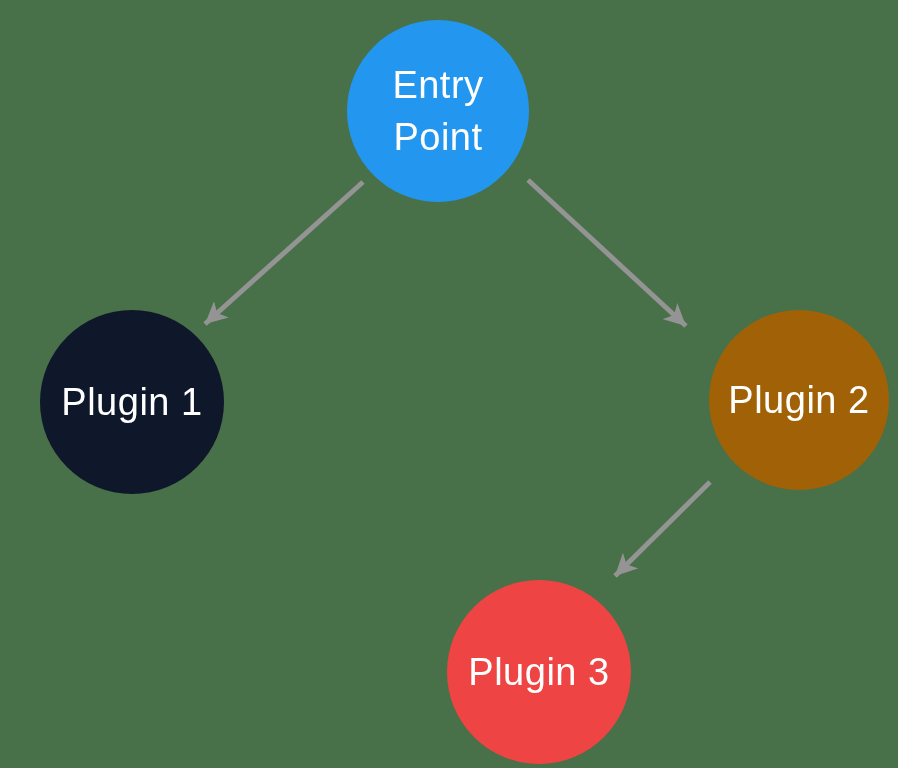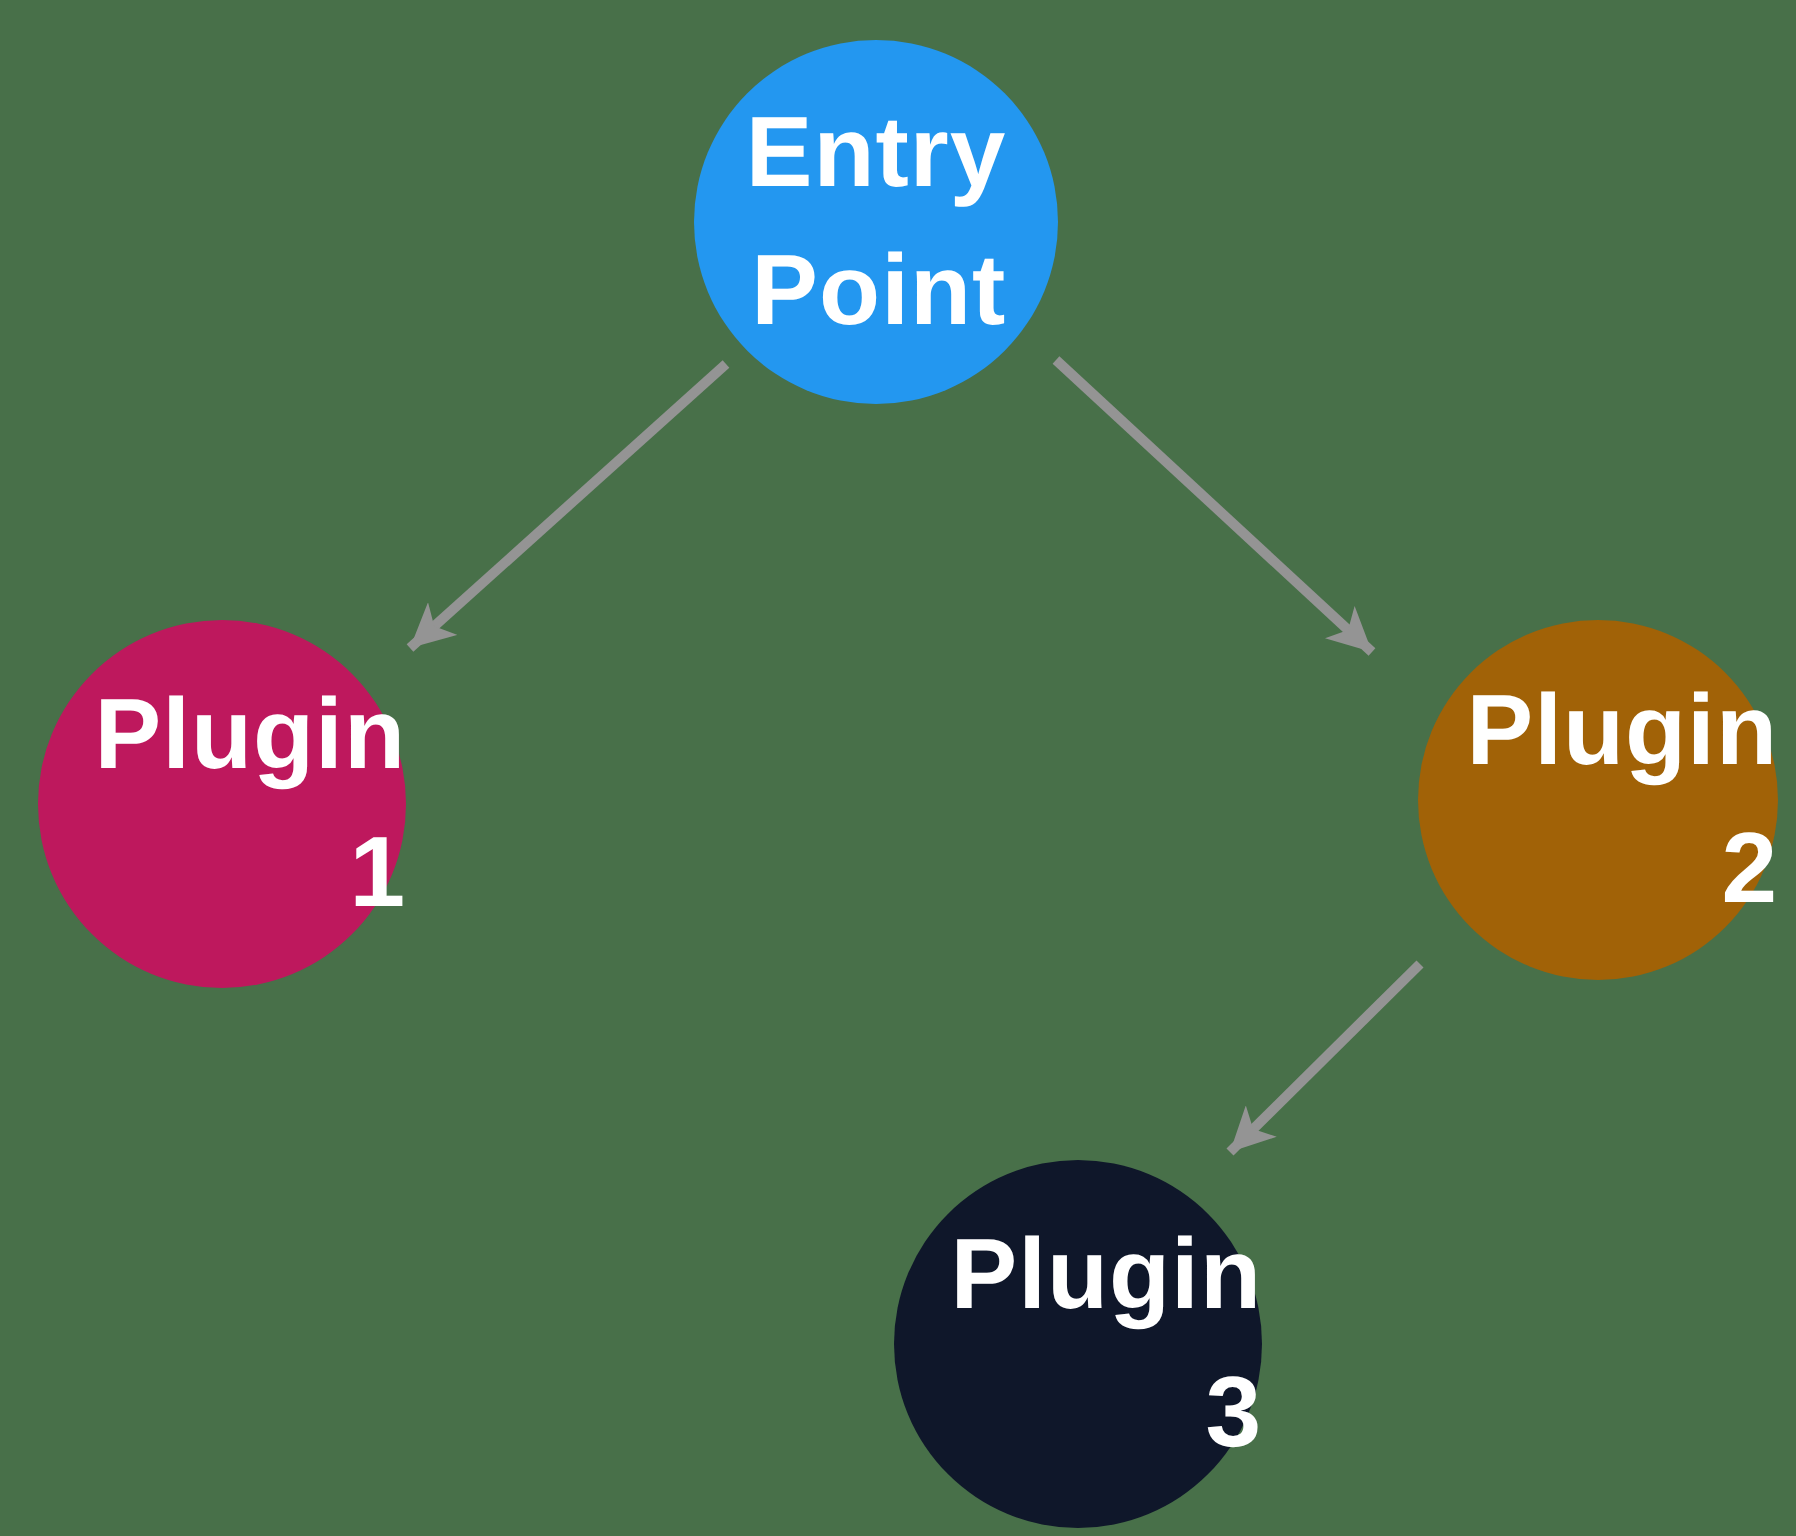--- a/index.html
+++ b/index.html
@@ -32,25 +32,25 @@
   }
   .node {
     position: absolute;
     border-radius: 50%;
     display: flex;
     align-items: center;
     justify-content: center;
     box-sizing: border-box;
   }
   .node-label {
-    font-size: 50px;
-    font-weight: 700;
+    font-size: 38px;
+    font-weight: 400;
     line-height: 1.38;
     letter-spacing: 0.5px;
-    text-align: right;
+    text-align: center;
     white-space: pre-line;
     user-select: none;
   }
 </style>
 </head>
 <body style="background: rgb(72, 112, 73);">
 
 <div class="stage">
   <svg class="edges-layer" width="898" height="768" viewBox="0 0 898 768" xmlns="http://www.w3.org/2000/svg">
     <defs>
@@ -62,23 +62,23 @@
         <line x1="363" y1="182" x2="205" y2="324" stroke="#949494" stroke-width="5" marker-end="url(#arrowhead)"></line>
         <line x1="528" y1="180" x2="686" y2="326" stroke="#949494" stroke-width="5" marker-end="url(#arrowhead)"></line>
         <line x1="710" y1="482" x2="615" y2="576" stroke="#949494" stroke-width="5" marker-end="url(#arrowhead)"></line>
       </g>
   </svg>
   <div class="node-layer" id="node-layer">
       <div class="node" style="left: 347px; top: 20px; width: 182px; height: 182px; background: rgb(35, 151, 240);">
         <span class="node-label" style="color: rgb(255, 255, 255);">Entry
 Point</span>
       </div>
-      <div class="node" style="left: 19px; top: 310px; width: 184px; height: 184px; background: #be185d;">
+      <div class="node" style="left: 40px; top: 310px; width: 184px; height: 184px; background: #0f172a;">
         <span class="node-label" style="color: rgb(255, 255, 255);">Plugin 1</span>
       </div>
       <div class="node" style="left: 709px; top: 310px; width: 180px; height: 180px; background: #a16207;">
         <span class="node-label" style="color: rgb(255, 255, 255);">Plugin 2</span>
       </div>
-      <div class="node" style="left: 447px; top: 580px; width: 184px; height: 184px; background: #0f172a;">
+      <div class="node" style="left: 447px; top: 580px; width: 184px; height: 184px; background: #ef4444;">
         <span class="node-label" style="color: rgb(255, 255, 255);">Plugin 3</span>
       </div>
     </div>
 </div>
 
 </body></html>

